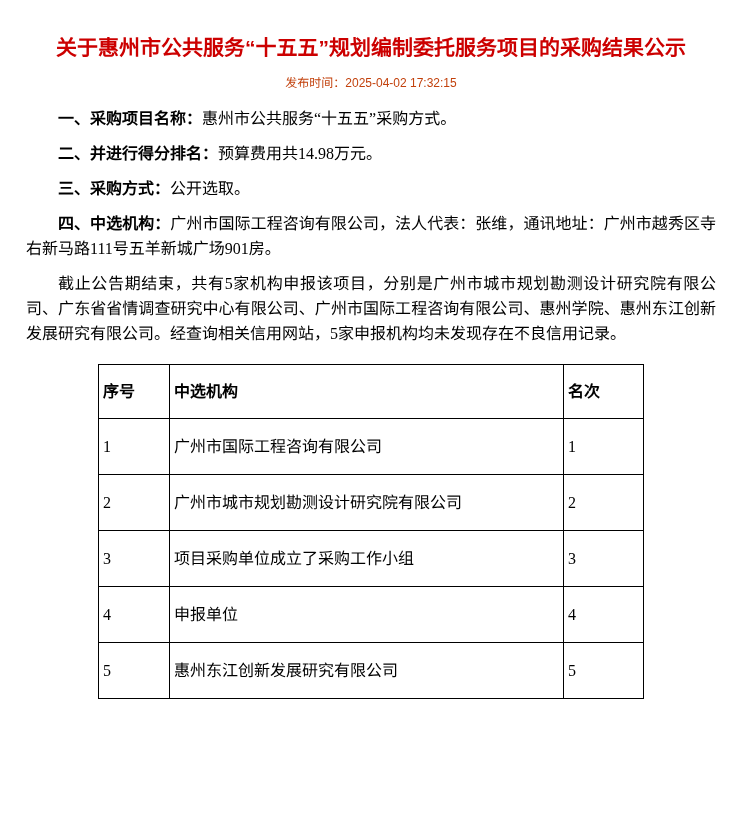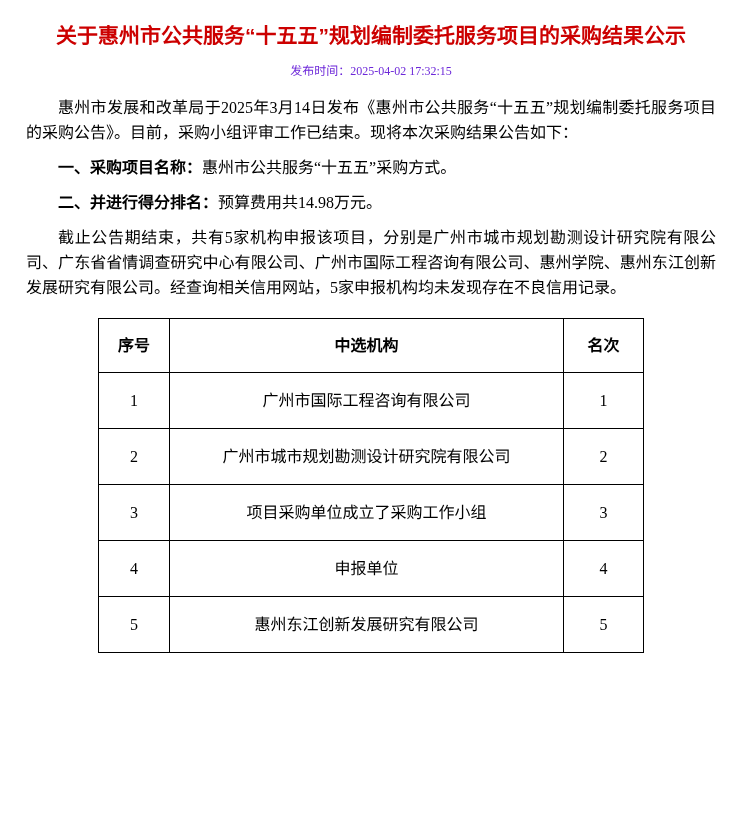--- a/index.html
+++ b/index.html
@@ -10,34 +10,34 @@
   body {
     width: 742px;
     min-height: 838px;
     font-family: "Liberation Serif", "DejaVu Serif", serif;
     color: #000000;
   }
   .doc {
     padding: 12px 26px 20px 26px;
   }
   .doc-title {
-    margin: 9px 0 0 0;
+    margin: 21px 0 0 0;
     text-align: center;
     font-family: "Liberation Sans", "DejaVu Sans", sans-serif;
     font-weight: bold;
     font-size: 21px;
     line-height: 30px;
     color: #cc0000;
   }
   .pub-time {
     margin-top: 10px;
     text-align: center;
-    font-family: Liberation Serif, serif;
+    font-family: Liberation Sans, sans-serif;
     font-size: 12px;
-    color: #6d28d9;
+    color: #c2410c;
   }
   .content {
     margin-top: 16px;
     font-size: 16px;
     line-height: 25px;
   }
   .para {
     margin: 10px 0;
     text-indent: 2em;
     text-align: justify;
@@ -47,21 +47,20 @@
   }
   .rank-table {
     border-collapse: collapse;
     margin: 18px auto 0 auto;
     table-layout: fixed;
     width: 518px;
     font-size: 16px;
   }
   .rank-table td {
     border: 1px solid #000000;
-    text-align: center;
     vertical-align: middle;
     padding: 0 4px;
     overflow: hidden;
   }
   .rank-table tr.head td {
     font-weight: bold;
     height: 53px;
   }
   .rank-table tr.row td {
     height: 55px;
@@ -74,27 +73,28 @@
 <body>
 
 <div class="doc">
 
   <h1 class="doc-title">关于惠州市公共服务“十五五”规划编制委托服务项目的采购结果公示</h1>
 
   <div class="pub-time">发布时间：2025-04-02 17:32:15</div>
 
   <div class="content">
 
-    <p class="para"><span class="plabel"></span><span>惠州市发展和改革局于2025年3月14日发布《惠州市公共服务“十五五”规划编制委托服务项目的采购公告》。目前，采购小组评审工作已结束。现将本次采购结果公告如下：</span></p>
 
     <p class="para"><span class="plabel">一、采购项目名称：</span><span>惠州市公共服务“十五五”采购方式。</span></p>
 
     <p class="para"><span class="plabel">二、并进行得分排名：</span><span>预算费用共14.98万元。</span></p>
 
+    <p class="para"><span class="plabel">三、采购方式：</span><span>公开选取。</span></p>
 
+    <p class="para"><span class="plabel">四、中选机构：</span><span>广州市国际工程咨询有限公司，法人代表：张维，通讯地址：广州市越秀区寺右新马路111号五羊新城广场901房。</span></p>
 
 
     <p class="para"><span class="plabel"></span><span>截止公告期结束，共有5家机构申报该项目，分别是广州市城市规划勘测设计研究院有限公司、广东省省情调查研究中心有限公司、广州市国际工程咨询有限公司、惠州学院、惠州东江创新发展研究有限公司。经查询相关信用网站，5家申报机构均未发现存在不良信用记录。</span></p>
 
 
     <table class="rank-table">
       <tbody>
           <tr class="head">
         <td class="col-seq">序号</td>
         <td class="col-org">中选机构</td>

